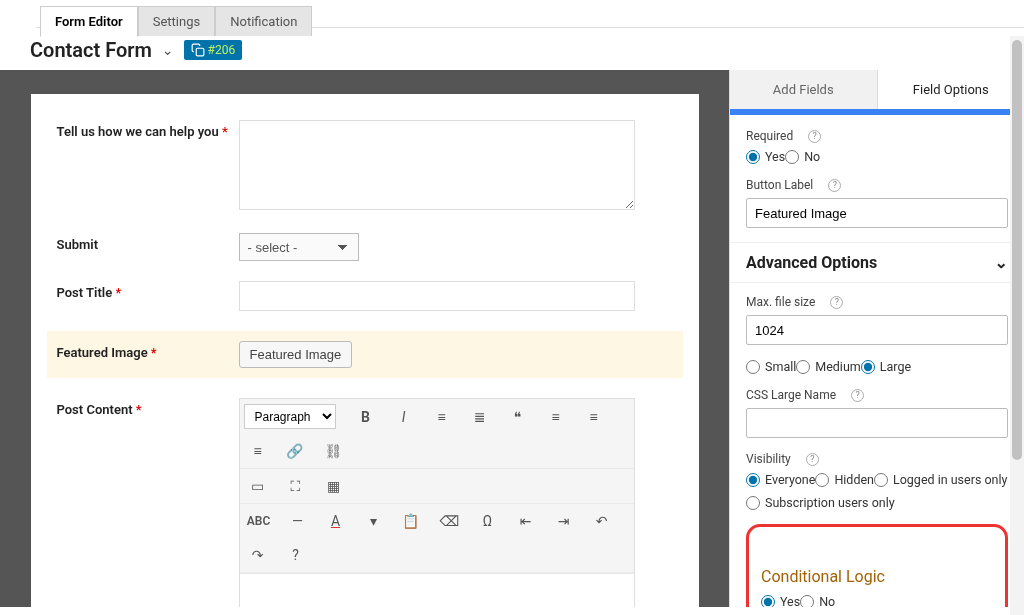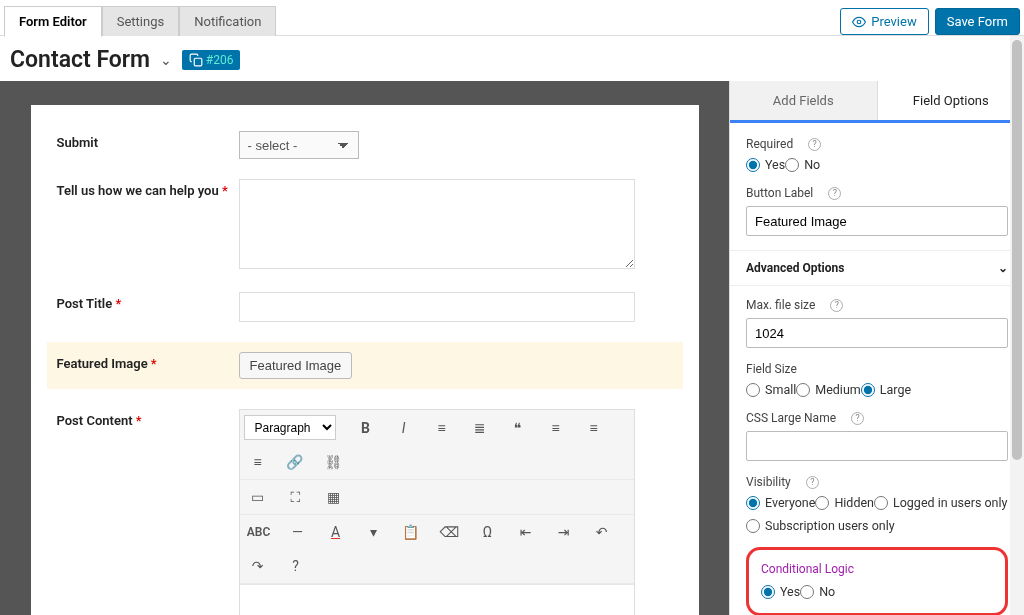--- a/index.html
+++ b/index.html
@@ -10,23 +10,24 @@
     background: #fff;
     width: 1024px;
     height: 615px;
     overflow: hidden;
     position: relative;
   }
   .topbar {
     display: flex;
     justify-content: space-between;
     align-items: flex-start;
-    padding: 6px 4px 0 4px;
+    padding: 6px 16px 0 4px;
     border-bottom: 1px solid #ddd;
-    height: 36px;
+    height: 28px;
+    margin-left: 36px;
   }
   .tabs { display: flex; gap: 0; }
   .tab {
     padding: 7px 14px;
     background: #e5e5e5;
     color: #555;
     cursor: pointer;
     font-size: 13px;
     border: 1px solid #ccc;
     border-bottom: none;
@@ -51,25 +52,25 @@
     gap: 5px;
   }
   .btn-primary { background: #0073aa; color: #fff; border: 1px solid #006799; }
   .btn-outline { background: #fff; color: #0073aa; border: 1px solid #0073aa; }
   .title-row {
     display: flex;
     align-items: center;
     gap: 10px;
     padding: 10px 10px 8px 10px;
   }
-  .form-title { font-size: 23px; font-weight: 600; color: #222; }
+  .form-title { font-size: 20px; font-weight: 600; color: #222; margin-left: 20px; }
   .title-chevron { color: #555; font-size: 14px; }
   .shortcode-badge {
     background: #0073aa;
-    color: #5eead4;
+    color: #bef264;
     padding: 3px 7px;
     font-size: 12px;
     border-radius: 2px;
     display: inline-flex;
     align-items: center;
     gap: 3px;
   }
   .main {
     display: flex;
     height: calc(100% - 78px);
@@ -117,98 +118,88 @@
   }
   .tb-btn.abc { font-size: 12px; width: 30px; font-weight: 600; }
   .editor-body { height: 95px; background: #fff; }
   .sidebar {
     width: 295px;
     border-left: 1px solid #ddd;
     background: #fff;
     display: flex;
     flex-direction: column;
   }
-  .side-tabs { display: flex; border-bottom: 3px solid #3b82f6; }
+  .side-tabs { display: flex; border-bottom: 6px solid #3b82f6; }
   .side-tab {
     flex: 1; text-align: center; padding: 12px 0; font-size: 13px; color: #666;
     background: #f1f1f1; cursor: pointer;
   }
   .side-tab.active { background: #fff; color: #222; border-left: 1px solid #ddd; }
   .side-content { padding: 14px 16px; overflow-y: auto; flex: 1; position: relative; }
   .opt-group { margin-bottom: 14px; }
   .opt-label { font-size: 12px; color: #444; margin-bottom: 6px; display: flex; align-items: center; gap: 15px; }
   .help { display: inline-flex; width: 13px; height: 13px; border: 1px solid #aaa; border-radius: 50%; align-items: center; justify-content: center; font-size: 9px; color: #888; }
   .radio-row { display: flex; flex-wrap: wrap; }
   .radio-opt { display: inline-flex; align-items: center; gap: 5px; font-size: 12.5px; color: #333; }
   input[type=radio] { accent-color: #0073aa; width: 14px; height: 14px; }
   .side-input { width: 100%; height: 30px; border: 1px solid #bbb; padding: 0 8px; font-size: 13px; border-radius: 2px; }
   .adv-head {
-    font-weight: 700; font-size: 12px; color: #222; padding: 10px 0;
+    font-weight: 700; font-size: 16px; color: #222; padding: 10px 0;
     border-top: 1px solid #eee; border-bottom: 1px solid #eee;
     margin: 10px -16px 12px; padding-left: 16px; padding-right: 16px;
     display: flex; justify-content: space-between; align-items: center;
   }
   .cond-box {
     border: 3px solid #e33; border-radius: 14px; padding: 12px 12px 14px;
     margin-top: 4px;
   }
-  .cond-title { font-size: 12px; color: #a21caf; margin-bottom: 8px; }
+  .cond-title { font-size: 16px; color: #a16207; margin-bottom: 8px; margin-top: 28px; }
   .scroll-track { position: absolute; right: 0; top: 36px; width: 14px; bottom: 0; background: #f3f3f3; }
   .scroll-thumb { position: absolute; left: 2px; right: 2px; top: 4px; height: 420px; background: #c1c1c1; border-radius: 5px; }
   svg.icon { width: 14px; height: 14px; }
 </style>
 </head>
 <body>
 
 <div class="topbar">
   <div class="tabs">
     <div class="tab active">Form Editor</div>
     <div class="tab">Settings</div>
     <div class="tab">Notification</div>
-  </div>
-  <div class="top-actions">
-    <div class="btn btn-outline">
-      <svg class="icon" viewBox="0 0 24 24" fill="none" stroke="#0073aa" stroke-width="2">
-          <path d="M1 12s4-8 11-8 11 8 11 8-4 8-11 8S1 12 1 12z"></path>
-          <circle cx="12" cy="12" r="3"></circle>
-        </svg>
-      <span>Preview</span>
-    </div>
-    <div class="btn btn-primary">Save Form</div>
   </div>
 </div>
 
 <div class="title-row">
   <span class="form-title">Contact Form</span>
   <span class="title-chevron">⌄</span>
   <span class="shortcode-badge">
     <svg class="icon" viewBox="0 0 24 24" fill="none" stroke="#fff" stroke-width="2">
         <rect x="9" y="9" width="13" height="13" rx="2"></rect>
         <path d="M5 15H4a2 2 0 0 1-2-2V4a2 2 0 0 1 2-2h9a2 2 0 0 1 2 2v1"></path>
       </svg>
     <span>#206</span>
   </span>
 </div>
 
 <div class="main">
   <div class="canvas-wrap">
     <div class="canvas">
 
       <div class="form-row">
+        <div class="field-label"><span>Tell us how we can help you</span> <span class="req">*</span></div>
+        <div class="field-input"><textarea class="txt" style=""></textarea></div>
+      </div>
+
+      <div class="form-row">
         <div class="field-label">Submit</div>
         <div class="field-input">
           <select class="sel">
             <option>- select -</option>
           </select>
         </div>
-      </div>
-
-      <div class="form-row">
-        <div class="field-label"><span>Tell us how we can help you</span> <span class="req">*</span></div>
-        <div class="field-input"><textarea class="txt" style=""></textarea></div>
       </div>
 
       <div class="form-row">
         <div class="field-label"><span>Post Title</span> <span class="req">*</span></div>
         <div class="field-input"><input class="txt" type="text" style=""></div>
       </div>
 
       <div class="form-row highlight">
         <div class="field-label"><span>Featured Image</span> <span class="req">*</span></div>
         <div class="field-input"><button class="upload-btn">Featured Image</button></div>
@@ -303,23 +294,20 @@
 
       <div class="opt-group">
         <div class="opt-label">
             <span>Max. file size</span>
             <span class="help">?</span>
           </div>
         <input class="side-input" type="text" value="1024" style="">
       </div>
 
       <div class="opt-group">
-        <div class="opt-label">
-            <span>Field Size</span>
-          </div>
         <div class="radio-row">
           <label class="radio-opt">
               <input type="radio" style="">
               <span>Small</span>
             </label>
           <label class="radio-opt">
               <input type="radio" style="">
               <span>Medium</span>
             </label>
           <label class="radio-opt">

